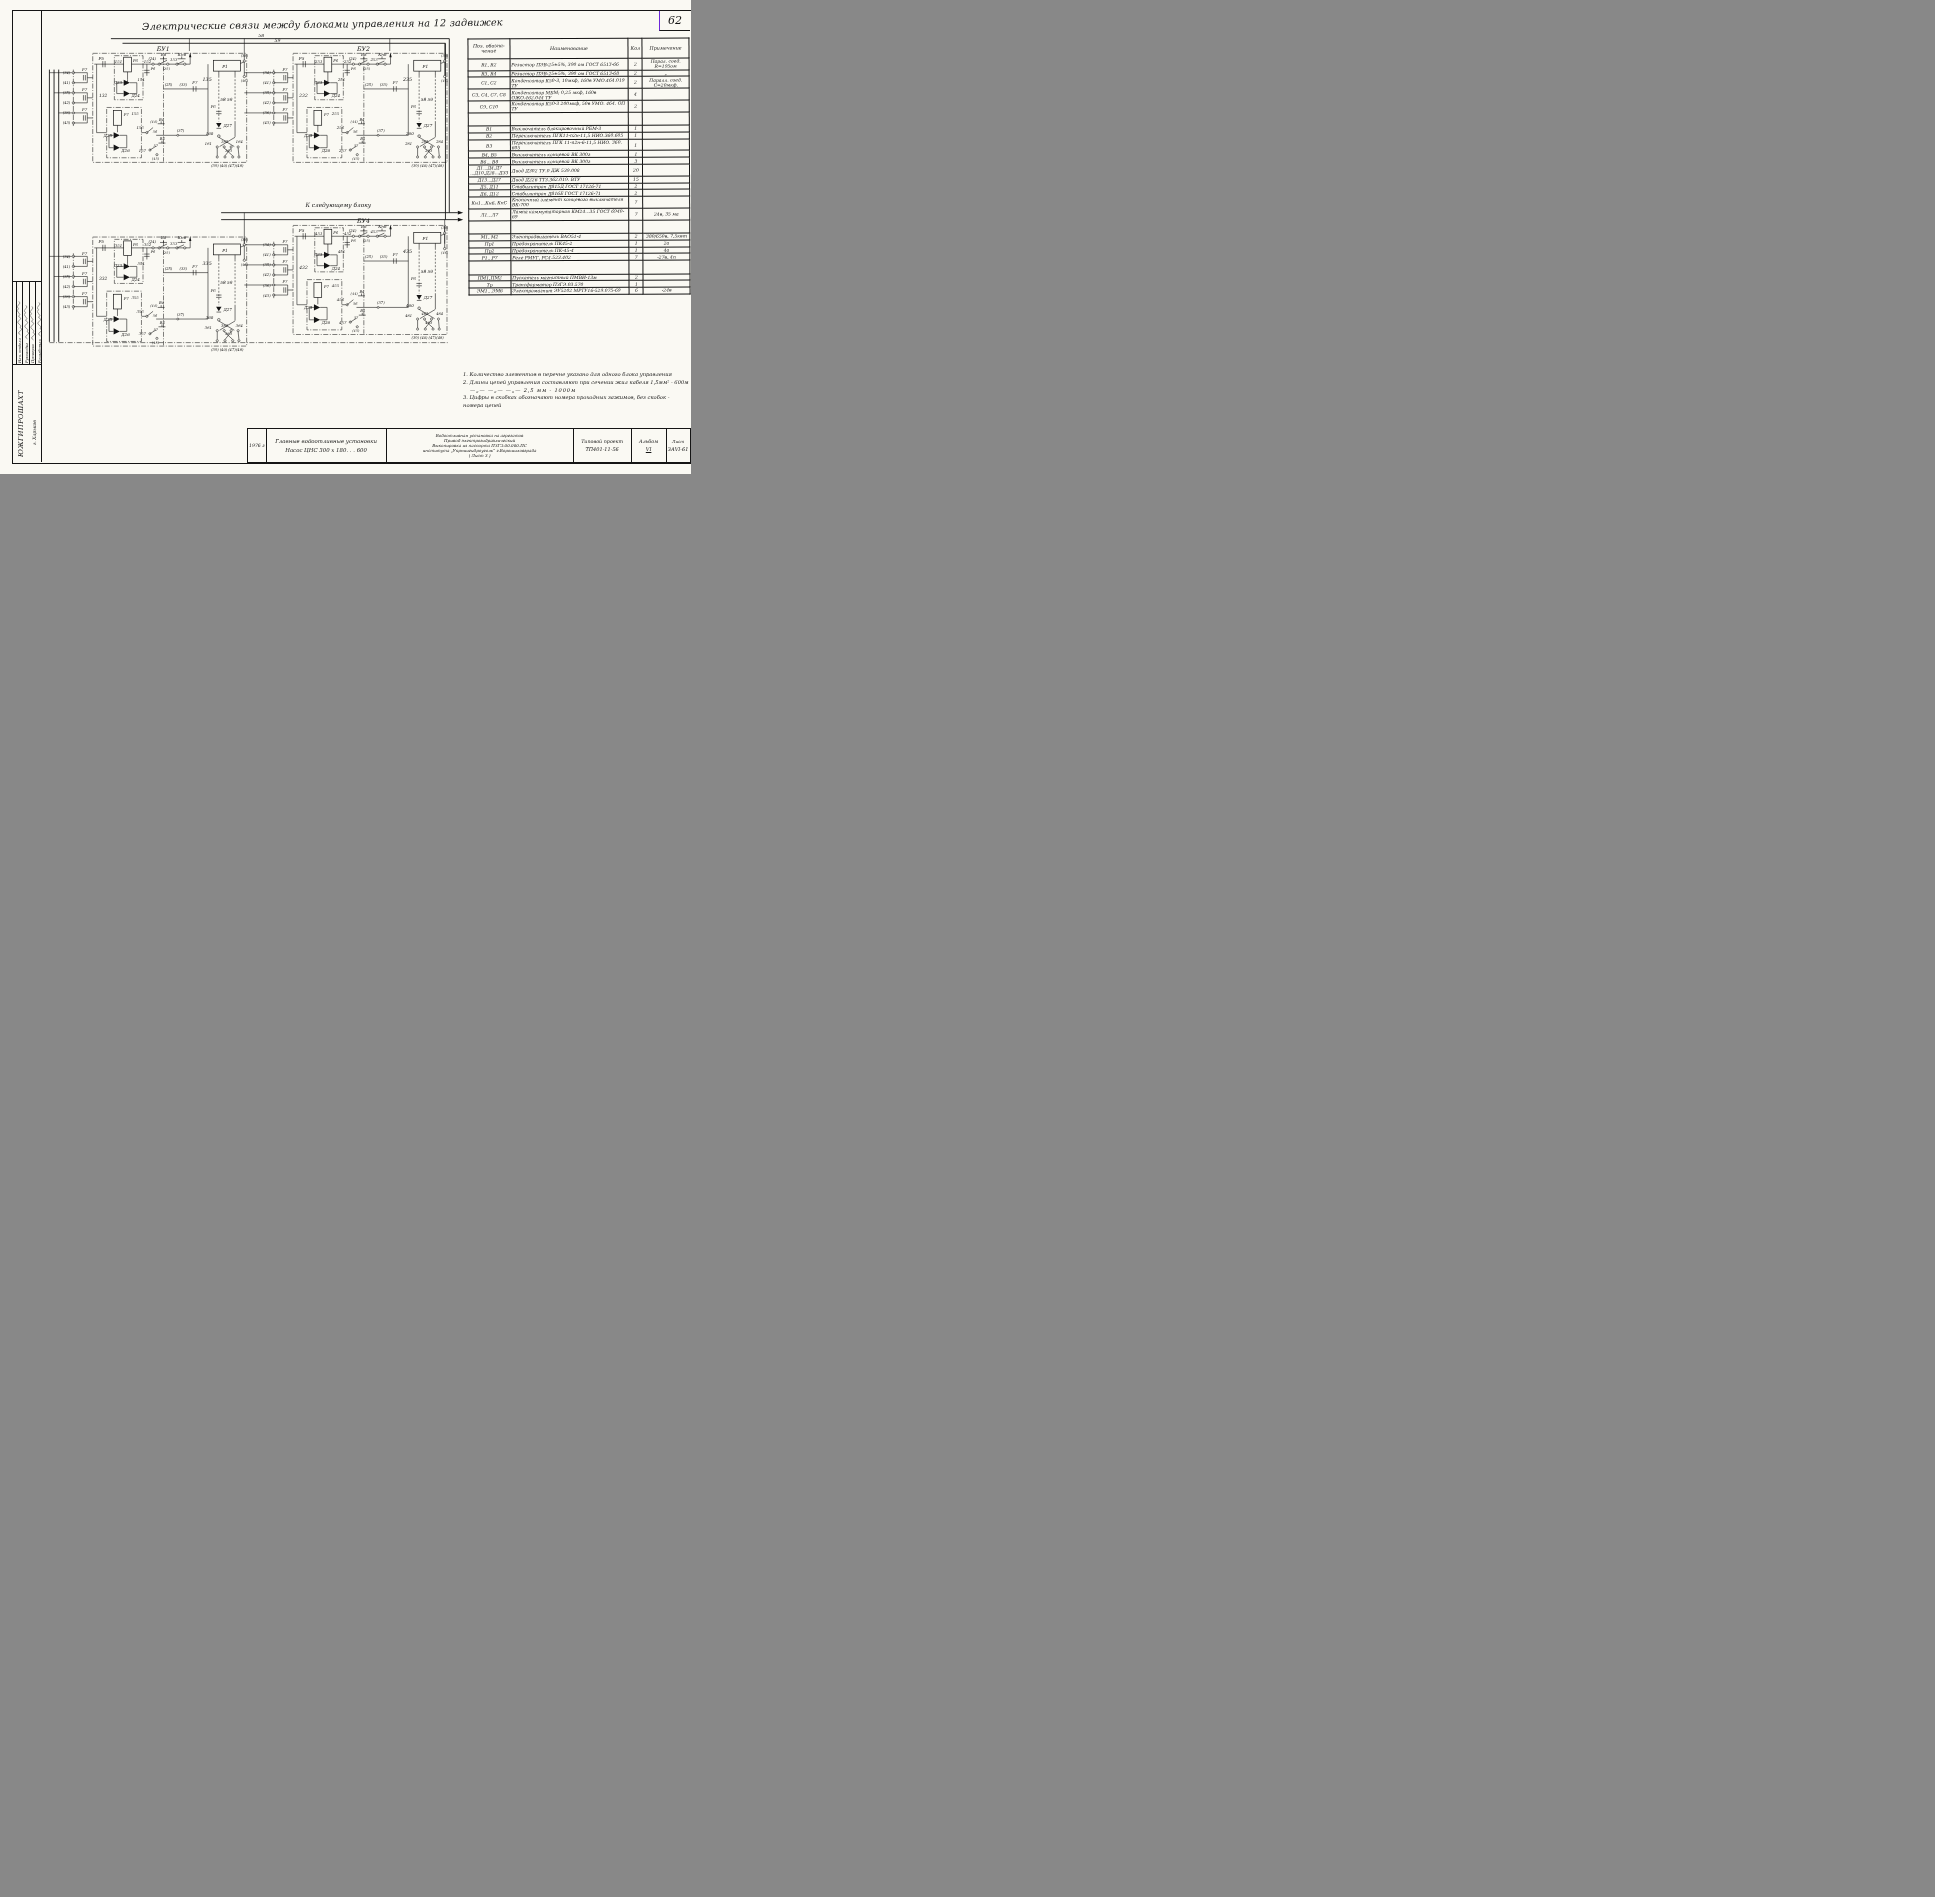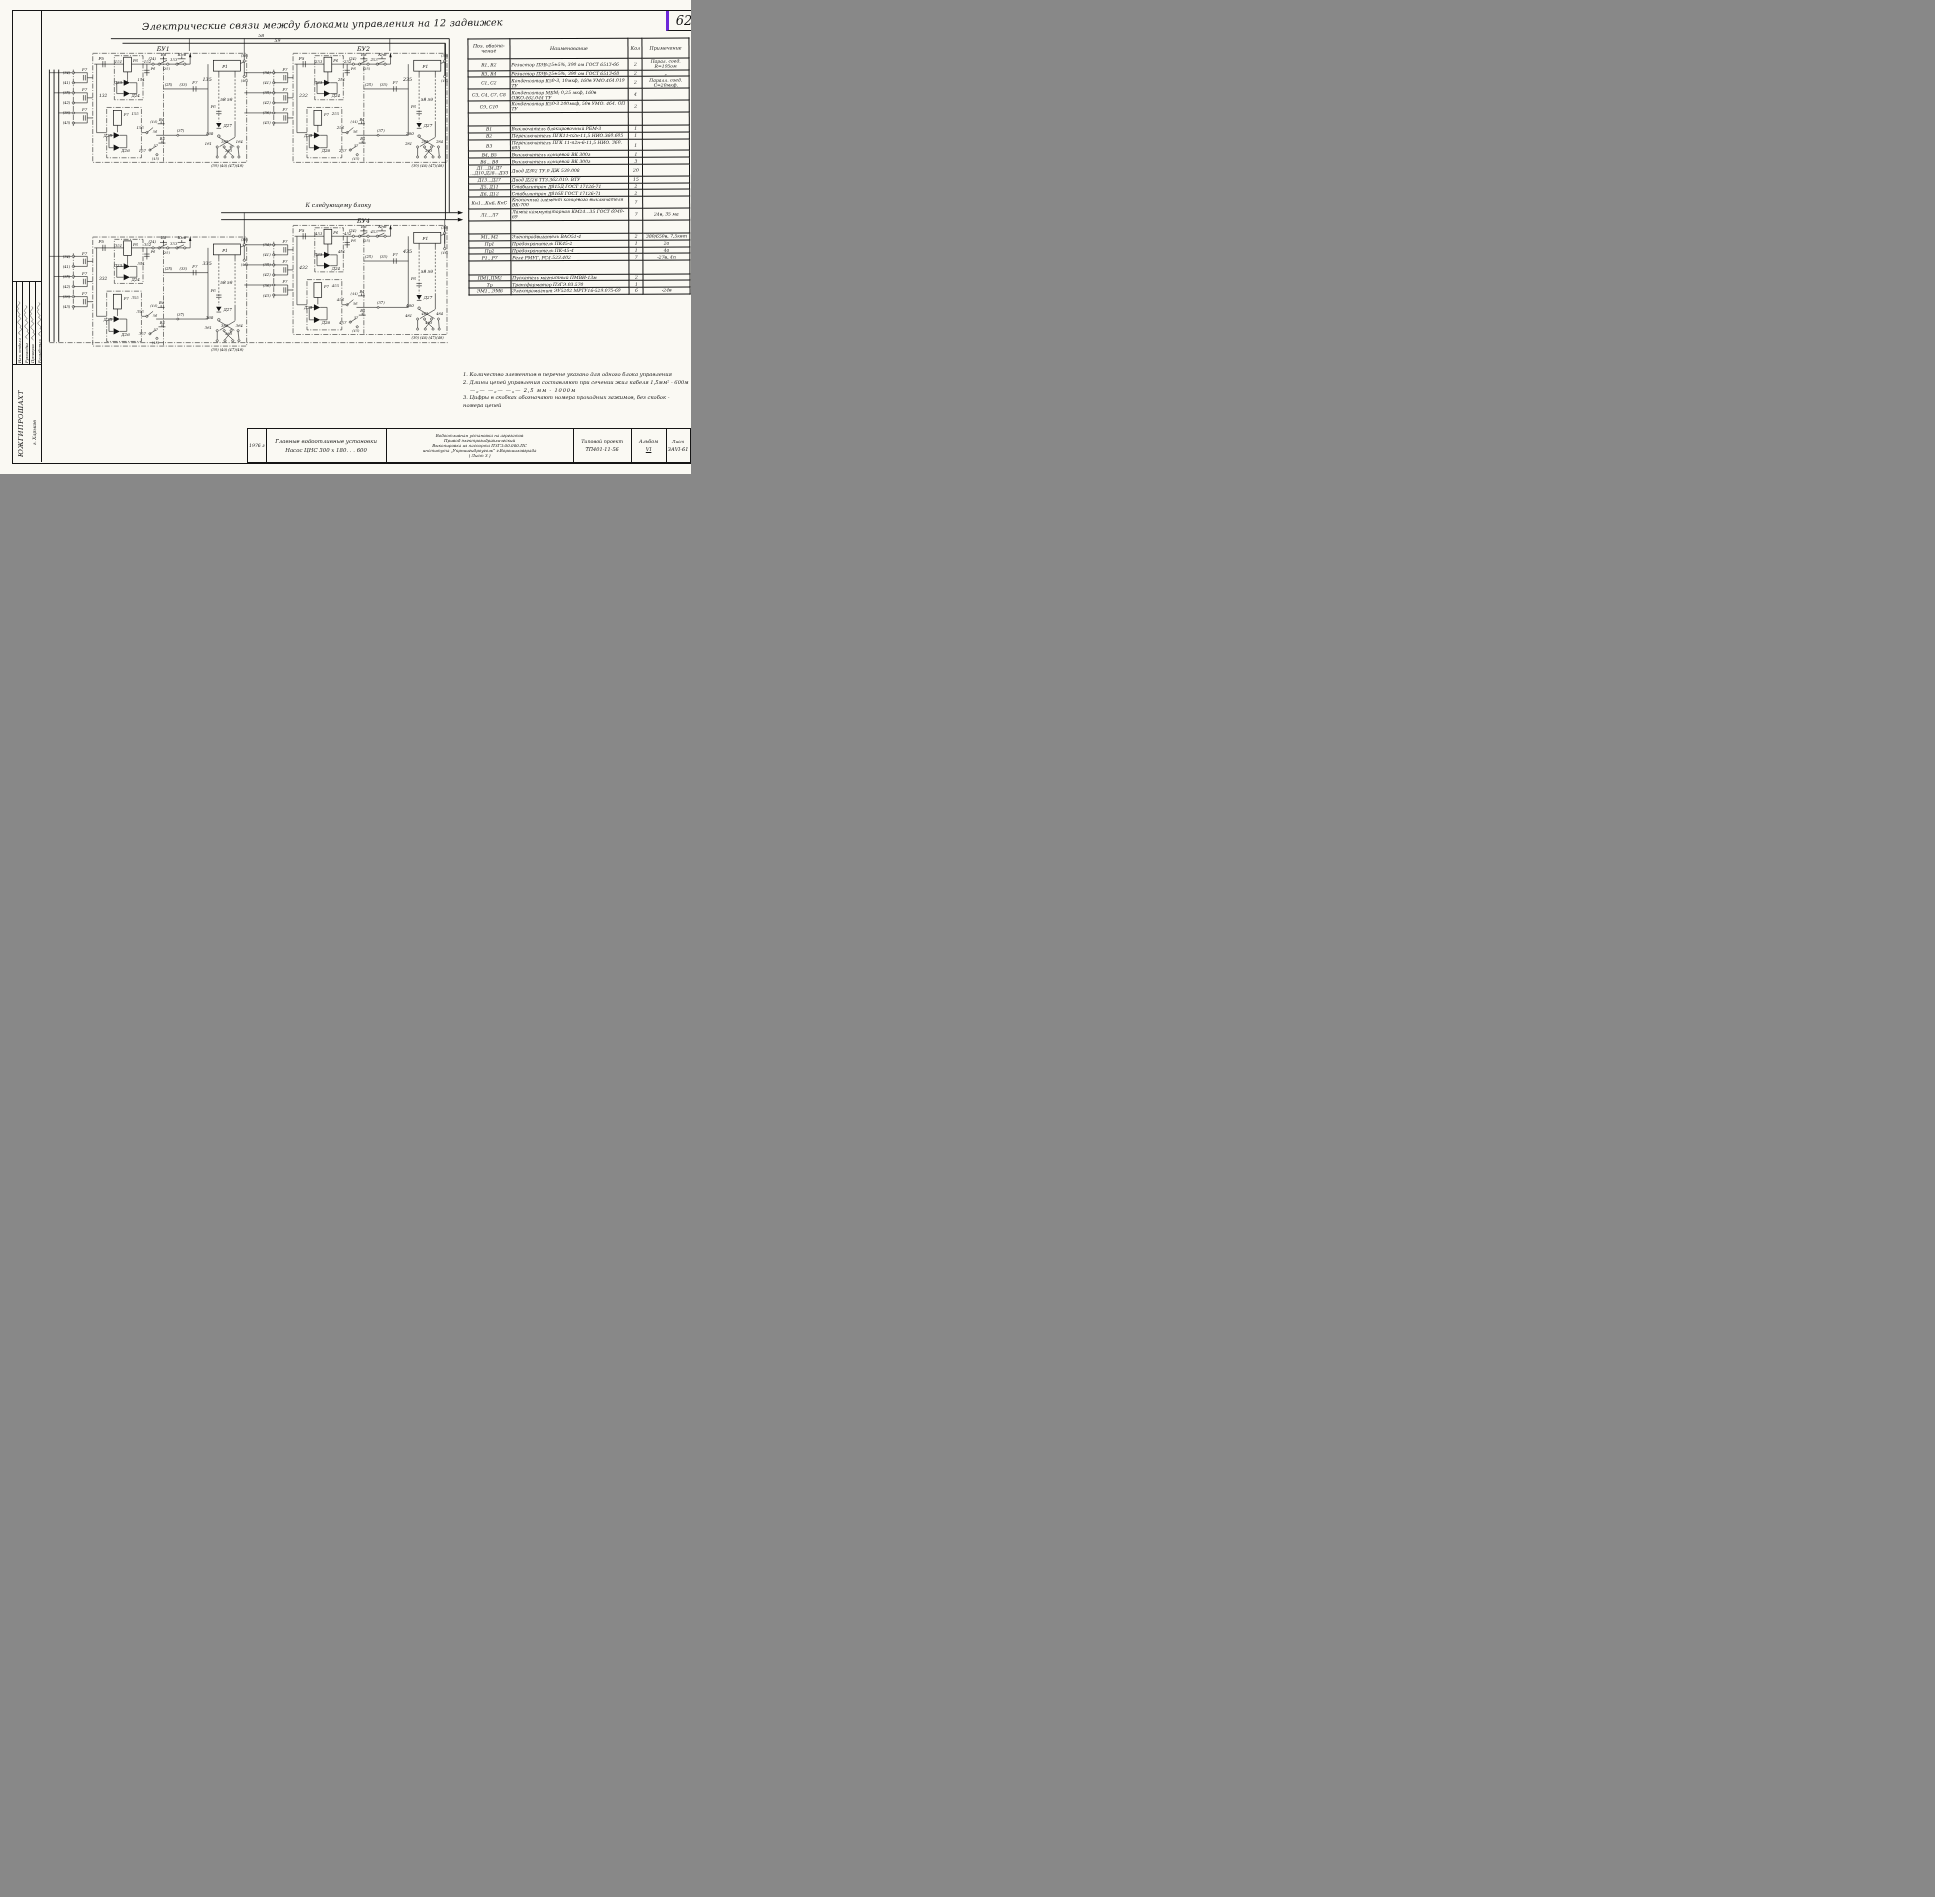--- a/index.html
+++ b/index.html
@@ -3,22 +3,22 @@
 <meta charset="utf-8">
 <style>
   html,body{margin:0;padding:0;background:#888;}
   .sheet{position:relative;width:691px;height:474px;background:#faf9f3;color:#151515;
          font-family:"DejaVu Serif",serif;overflow:hidden;}
   .hand{font-style:italic;}
   
   .frame-outer{position:absolute;left:11.6px;top:10px;width:678px;height:452px;border:1px solid #151515;}
   .frame-left{position:absolute;left:41px;top:10px;width:0;height:452px;border-left:0.8px solid #151515;}
   .pagenum-box{position:absolute;left:659px;top:11px;width:30px;height:19.4px;
-               border-left:3px solid #6d28d9;border-bottom:1px solid #151515;
-               display:flex;align-items:center;justify-content:center;font-size:13px;font-style:italic;margin-left:7px;}
+               border-left:1px solid #6d28d9;border-bottom:1px solid #151515;
+               display:flex;align-items:center;justify-content:center;font-size:11px;font-style:italic;}
   .title{position:absolute;left:142px;top:19.4px;width:310px;font-size:9.7px;letter-spacing:0.2px;
          transform:rotate(-.7deg);white-space:nowrap;font-style:italic;}
   
   #schem{position:absolute;left:43px;top:34px;}
   #schem text{font-family:"DejaVu Serif",serif;font-style:italic;fill:#151515;}
   #schem .w{stroke:#151515;stroke-width:1.5;fill:none;}
   #schem .bus{stroke:#151515;stroke-width:2.3;fill:none;}
   #schem .dd{stroke:#151515;stroke-width:1.4;fill:none;stroke-dasharray:13 4 2.5 4;}
   #schem .da{stroke:#151515;stroke-width:1.4;fill:none;stroke-dasharray:5 4;}
   #schem .nd{stroke:#151515;stroke-width:1.4;fill:#faf9f3;}

